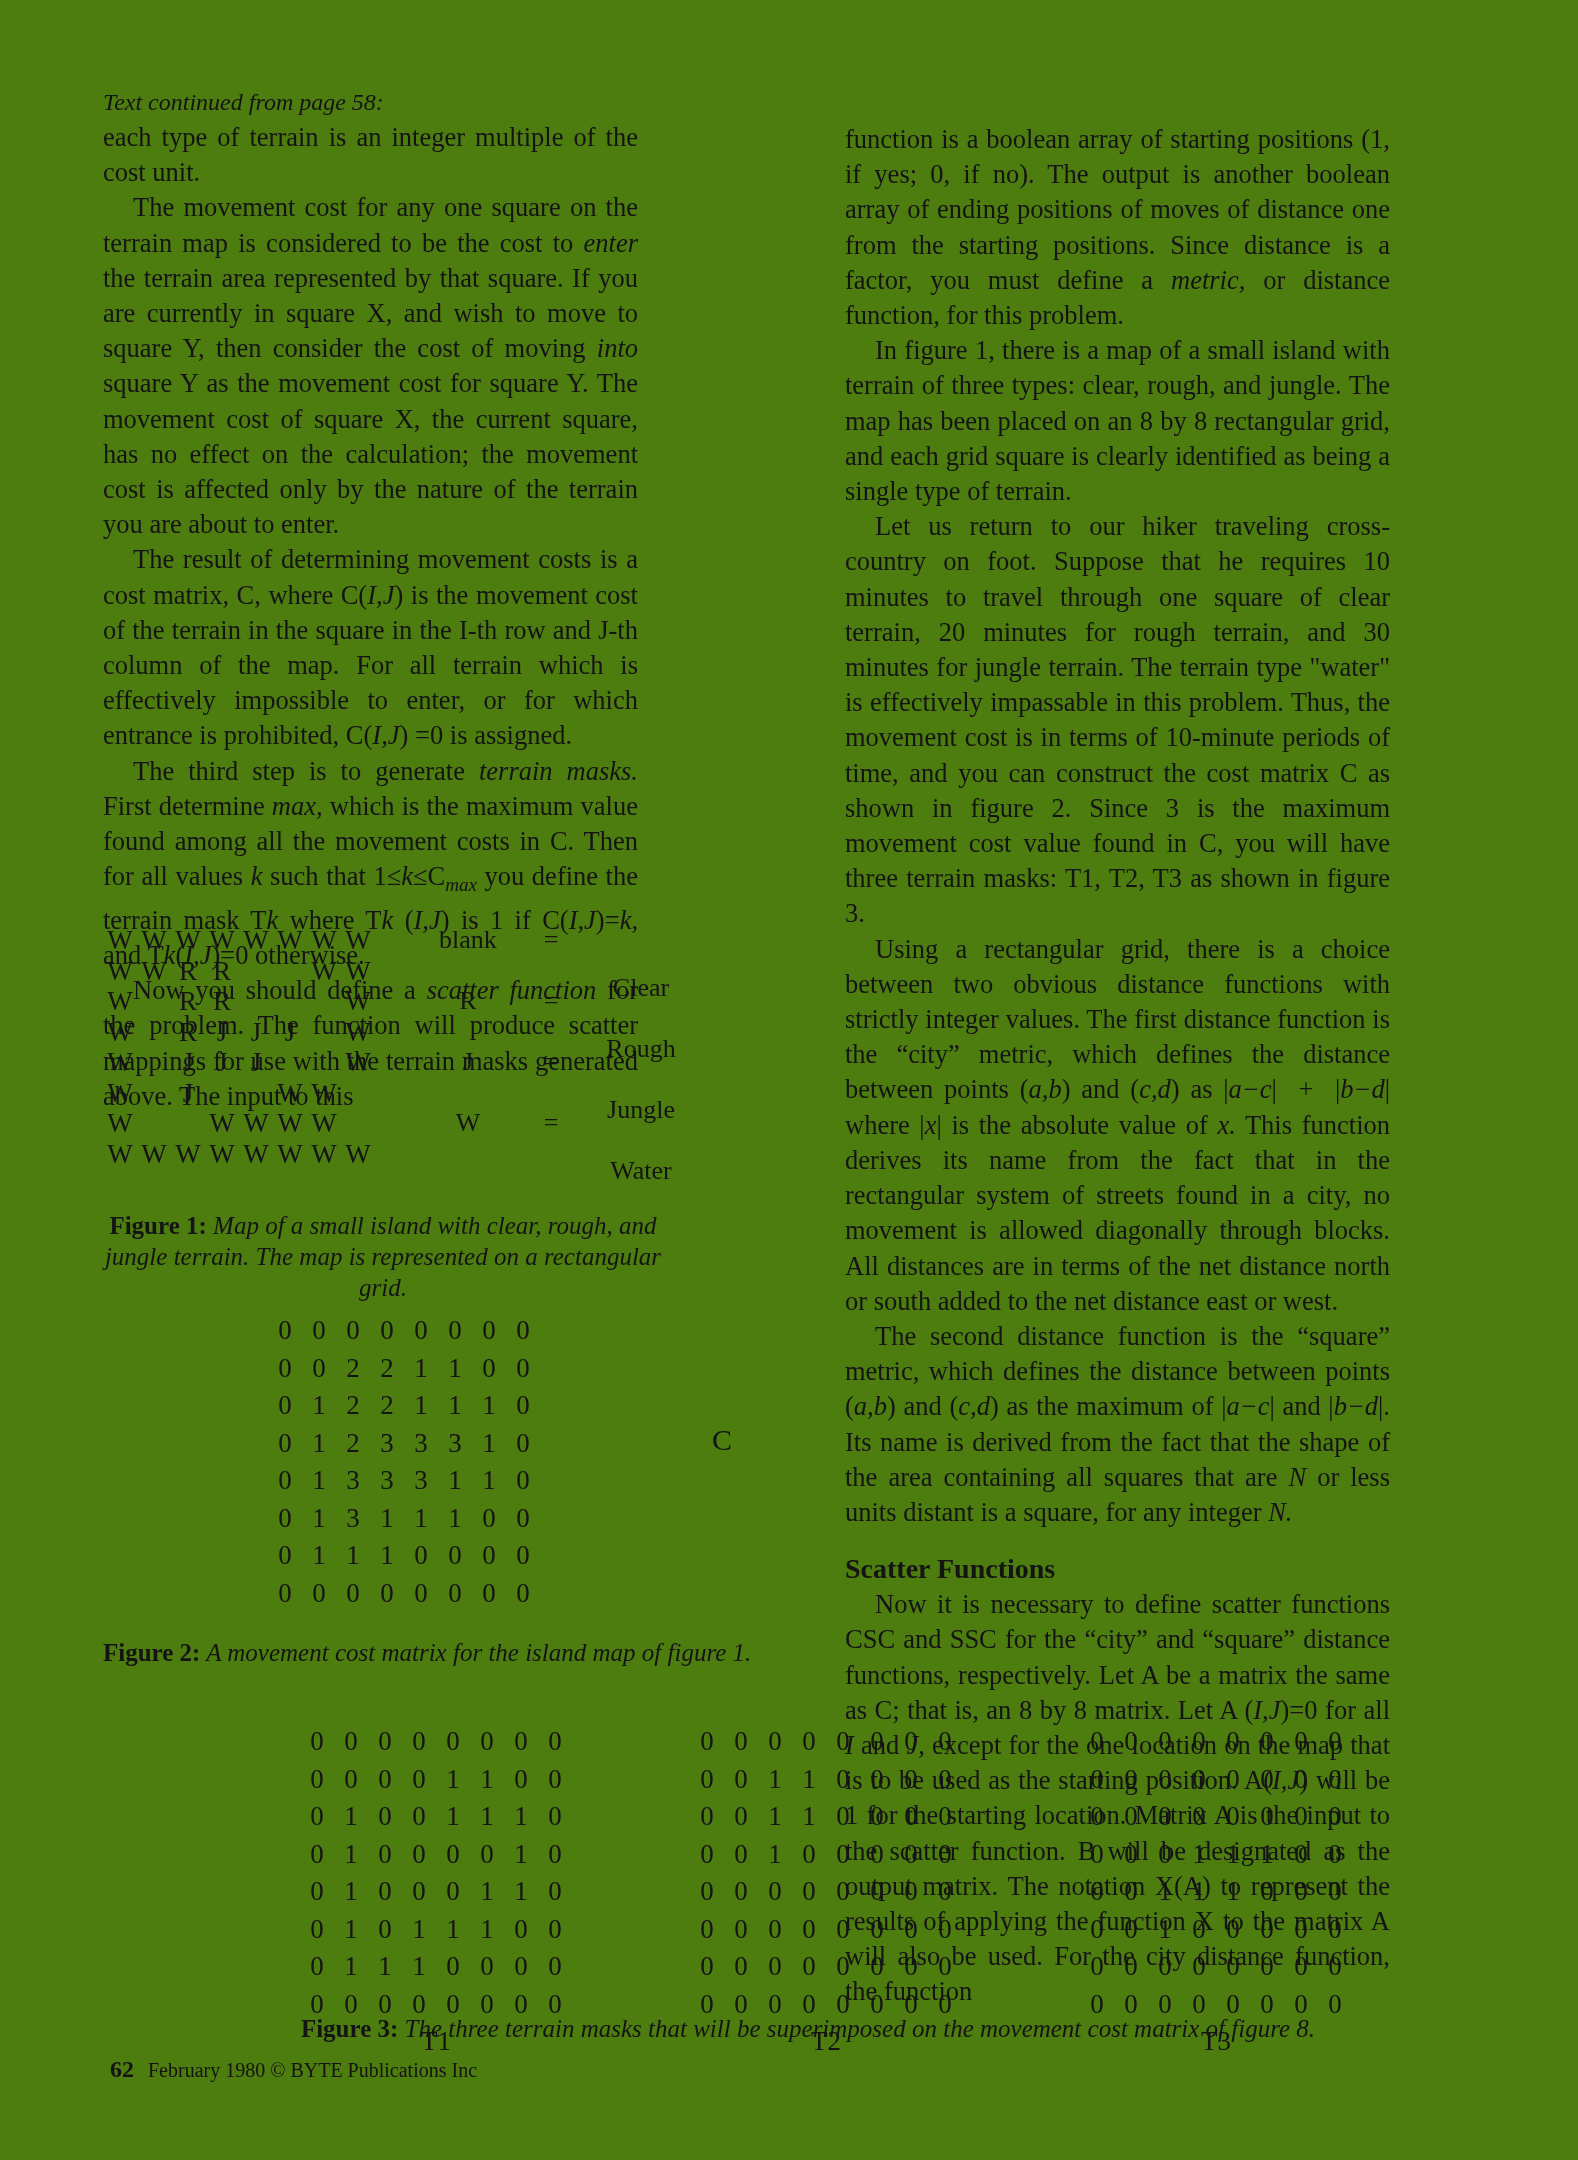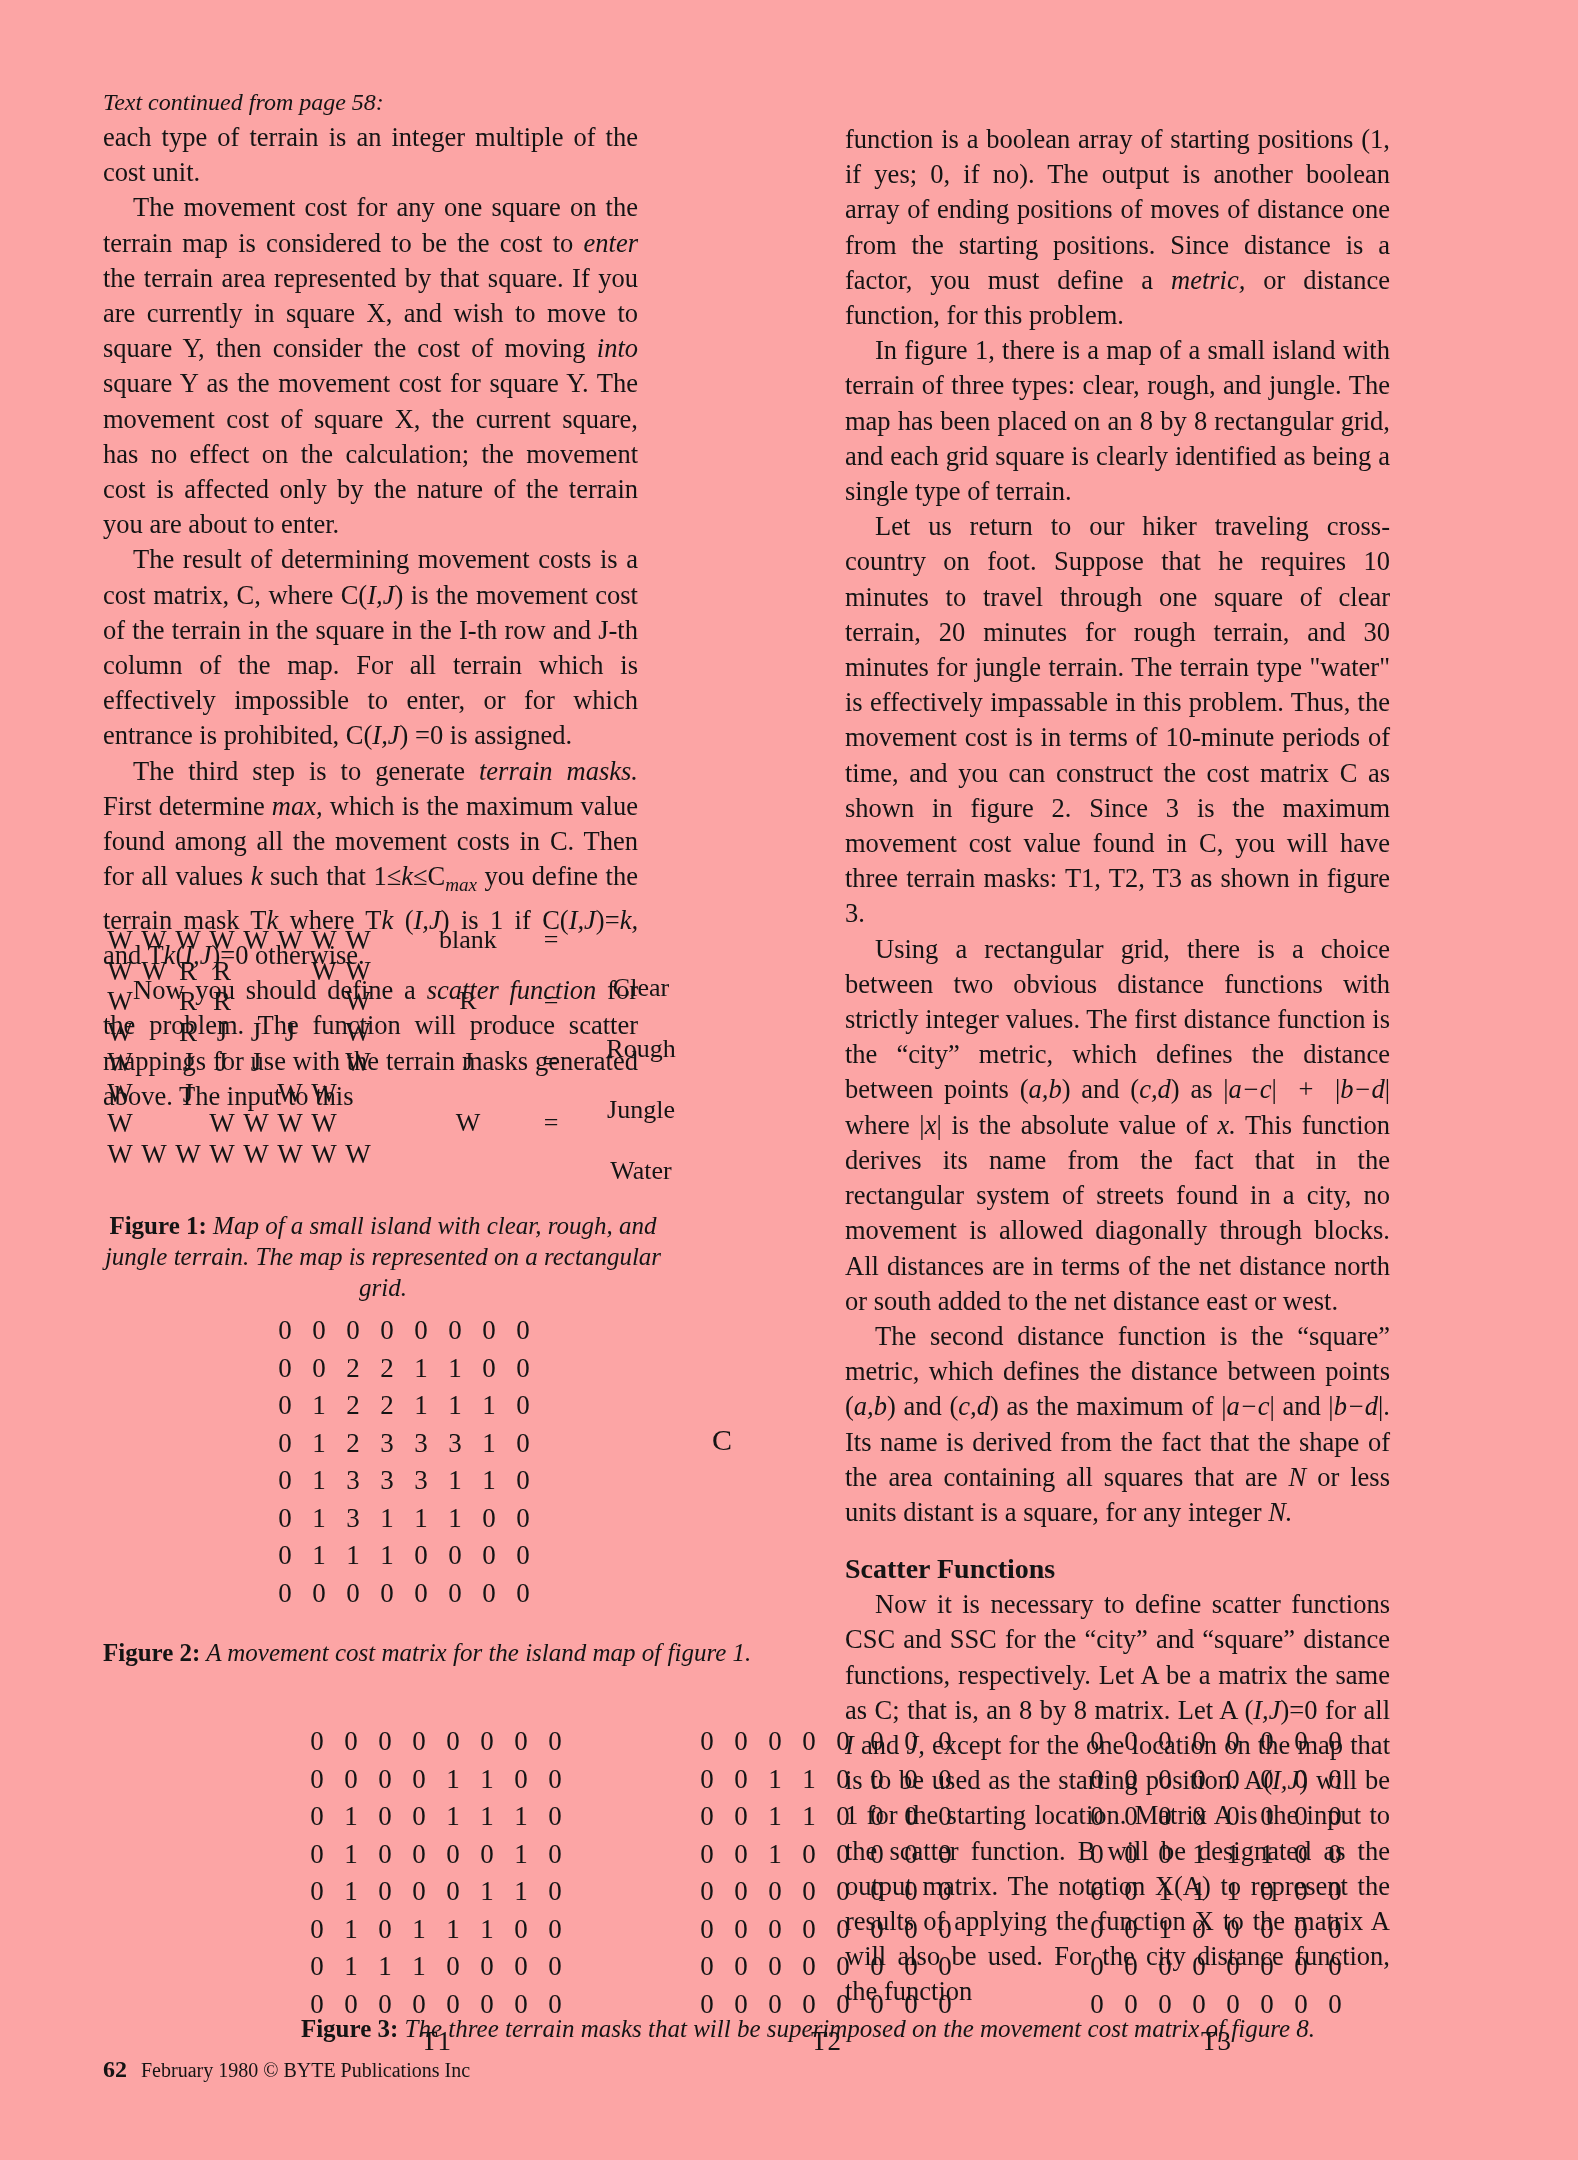--- a/index.html
+++ b/index.html
@@ -11,21 +11,21 @@
     width: 1578px;
     height: 2160px;
     position: relative;
     font-family: "Liberation Serif", "DejaVu Serif", serif;
     color: #141414;
     overflow: hidden;
   }
   .page {
     position: absolute;
     inset: 0;
-    background: #fca5a5;
+    background: #4d7c0f;
   }
   
   .col {
     position: absolute;
     width: 535px;
     text-align: justify;
     font-size: 26.5px;
     line-height: 35.2px;
   }
   .col-left  { left: 103px; top: 86px; }
@@ -121,21 +121,21 @@
     width: 272px;
   }
   .bigC {
     position: absolute;
     font-size: 30px;
   }
 
   
   .footer {
     position: absolute;
-    left: 103px;
+    left: 110px;
     top: 2056px;
     font-size: 20px;
     line-height: 26px;
     white-space: nowrap;
   }
   .folio { font-weight: bold; font-size: 24px; margin-right: 14px; }
   .imprint { font-size: 20px; }
 </style>
 </head>
 <body>

